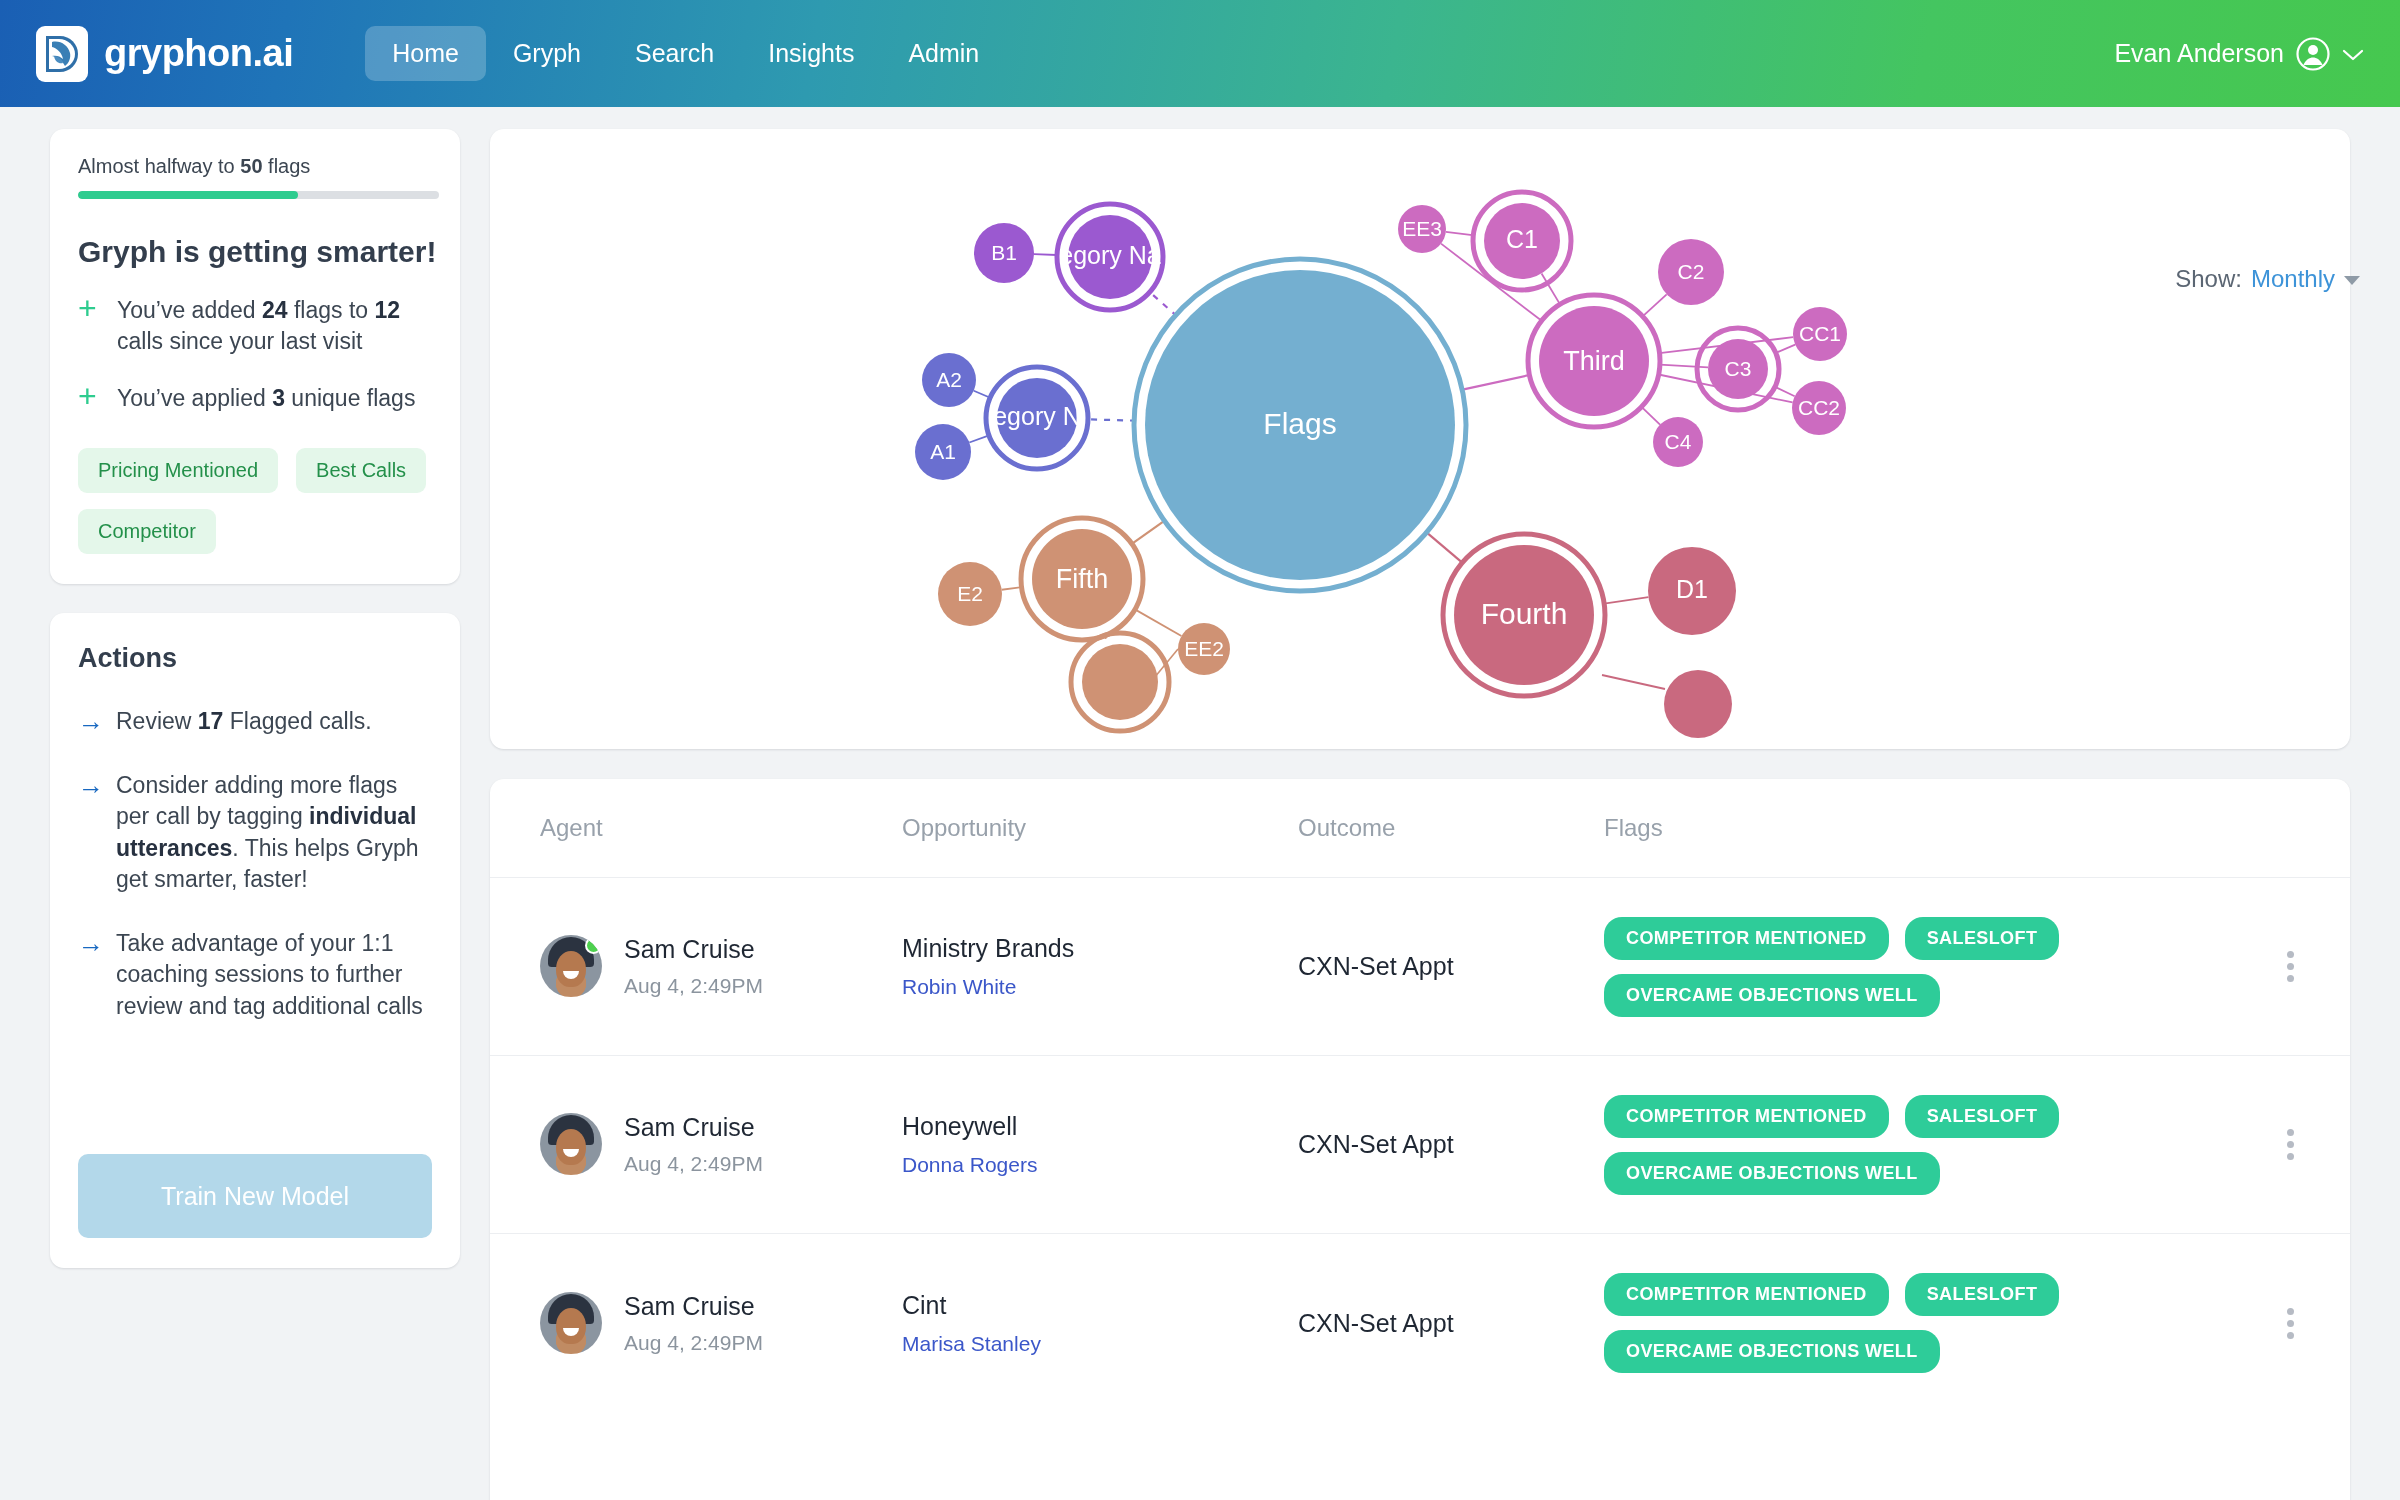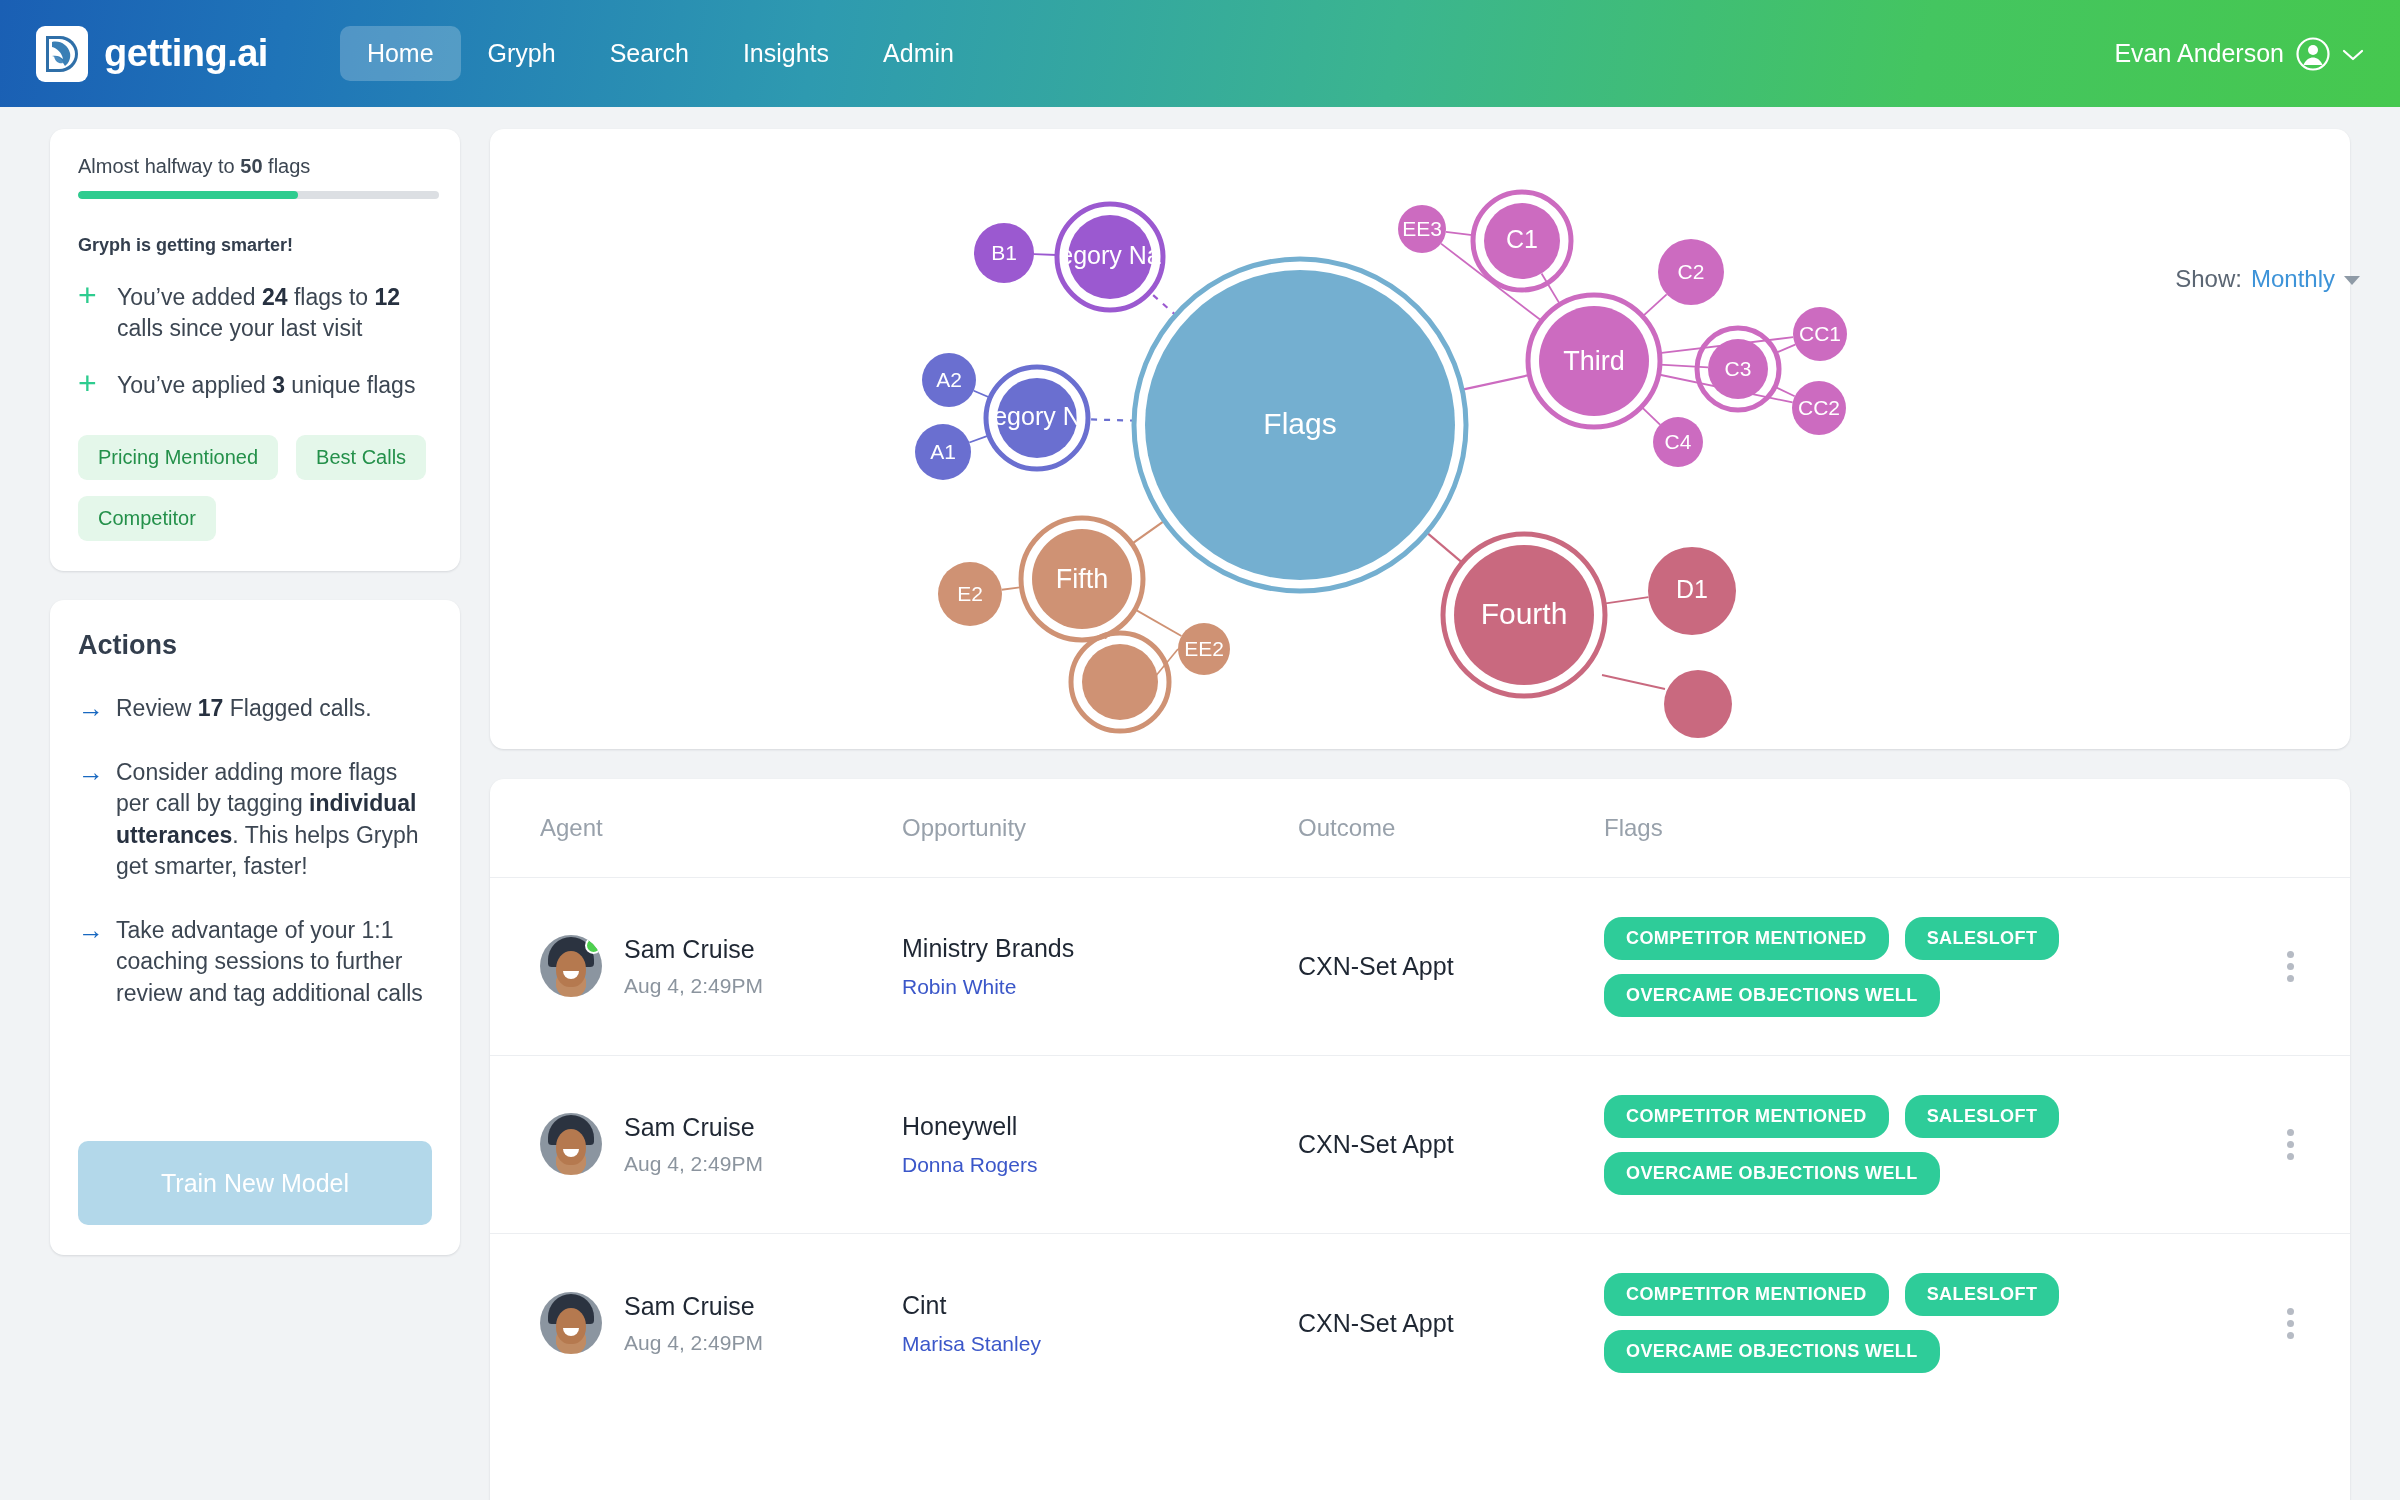--- a/index.html
+++ b/index.html
@@ -49,21 +49,21 @@
   }
 
   
   .progress-card { padding: 26px 21px 30px 28px; }
   .progress-label { font-size: 20px; color: #3c4652; margin-bottom: 13px; }
   .progress-label b { font-weight: 700; }
   .progress-track {
     height: 8px; border-radius: 5px; background: #dcdfe3; width: 100%; position: relative; overflow: hidden;
   }
   .progress-fill { height: 100%; border-radius: 5px; background: #2ecc8f; }
-  .smart-title { font-size: 18px; font-weight: 700; color: #333e4d; margin-top: 36px; }
+  .smart-title { font-size: 30px; font-weight: 700; color: #333e4d; margin-top: 36px; }
   .bullet-row { display: flex; gap: 17px; margin-top: 26px; }
   .plus-icon { flex: 0 0 auto; width: 22px; color: #2ecc8f; font-size: 32px; line-height: 26px; font-weight: 400; }
   .bullet-text { font-size: 23px; line-height: 1.35; color: #3c4652; }
   .bullet-text b { font-weight: 700; color: #273140; }
   .chips { margin-top: 34px; display: flex; flex-wrap: wrap; gap: 16px 18px; }
   .chip {
     background: #e4f7ea; color: #23904a; font-size: 20px; padding: 11px 20px;
     border-radius: 9px; white-space: nowrap; cursor: pointer;
   }
 
@@ -163,21 +163,21 @@
   <div class="brand">
     <div class="brand-mark">
       <svg width="44" height="48" viewBox="0 0 44 48" aria-hidden="true">
         <rect x="0" y="0" width="44" height="48" rx="7" fill="#ffffff"></rect>
         <path d="M6 6h14c10 0 18 8 18 18S30 42 20 42H6V6z" fill="#2f6fa8"></path>
         <path d="M9 9h10c9 0 16 7 16 15s-7 15-16 15H9V9z" fill="#ffffff"></path>
         <path d="M12 12c8-2 16 3 18 11 1 5-1 10-5 13-3-6-8-9-13-10 4-1 8 0 11 3-1-6-6-11-11-12v-5z" fill="#3a7fb5"></path>
         <path d="M14 26c4 0 8 3 9 7-4 1-8-1-9-7z" fill="#4a8cc0"></path>
       </svg>
     </div>
-    <div class="brand-name">getting.ai</div>
+    <div class="brand-name">gryphon.ai</div>
   </div>
 
   <nav class="nav">
     <div class="nav-item active">Home</div>
     <div class="nav-item">Gryph</div>
     <div class="nav-item">Search</div>
     <div class="nav-item">Insights</div>
     <div class="nav-item">Admin</div>
   </nav>
 

